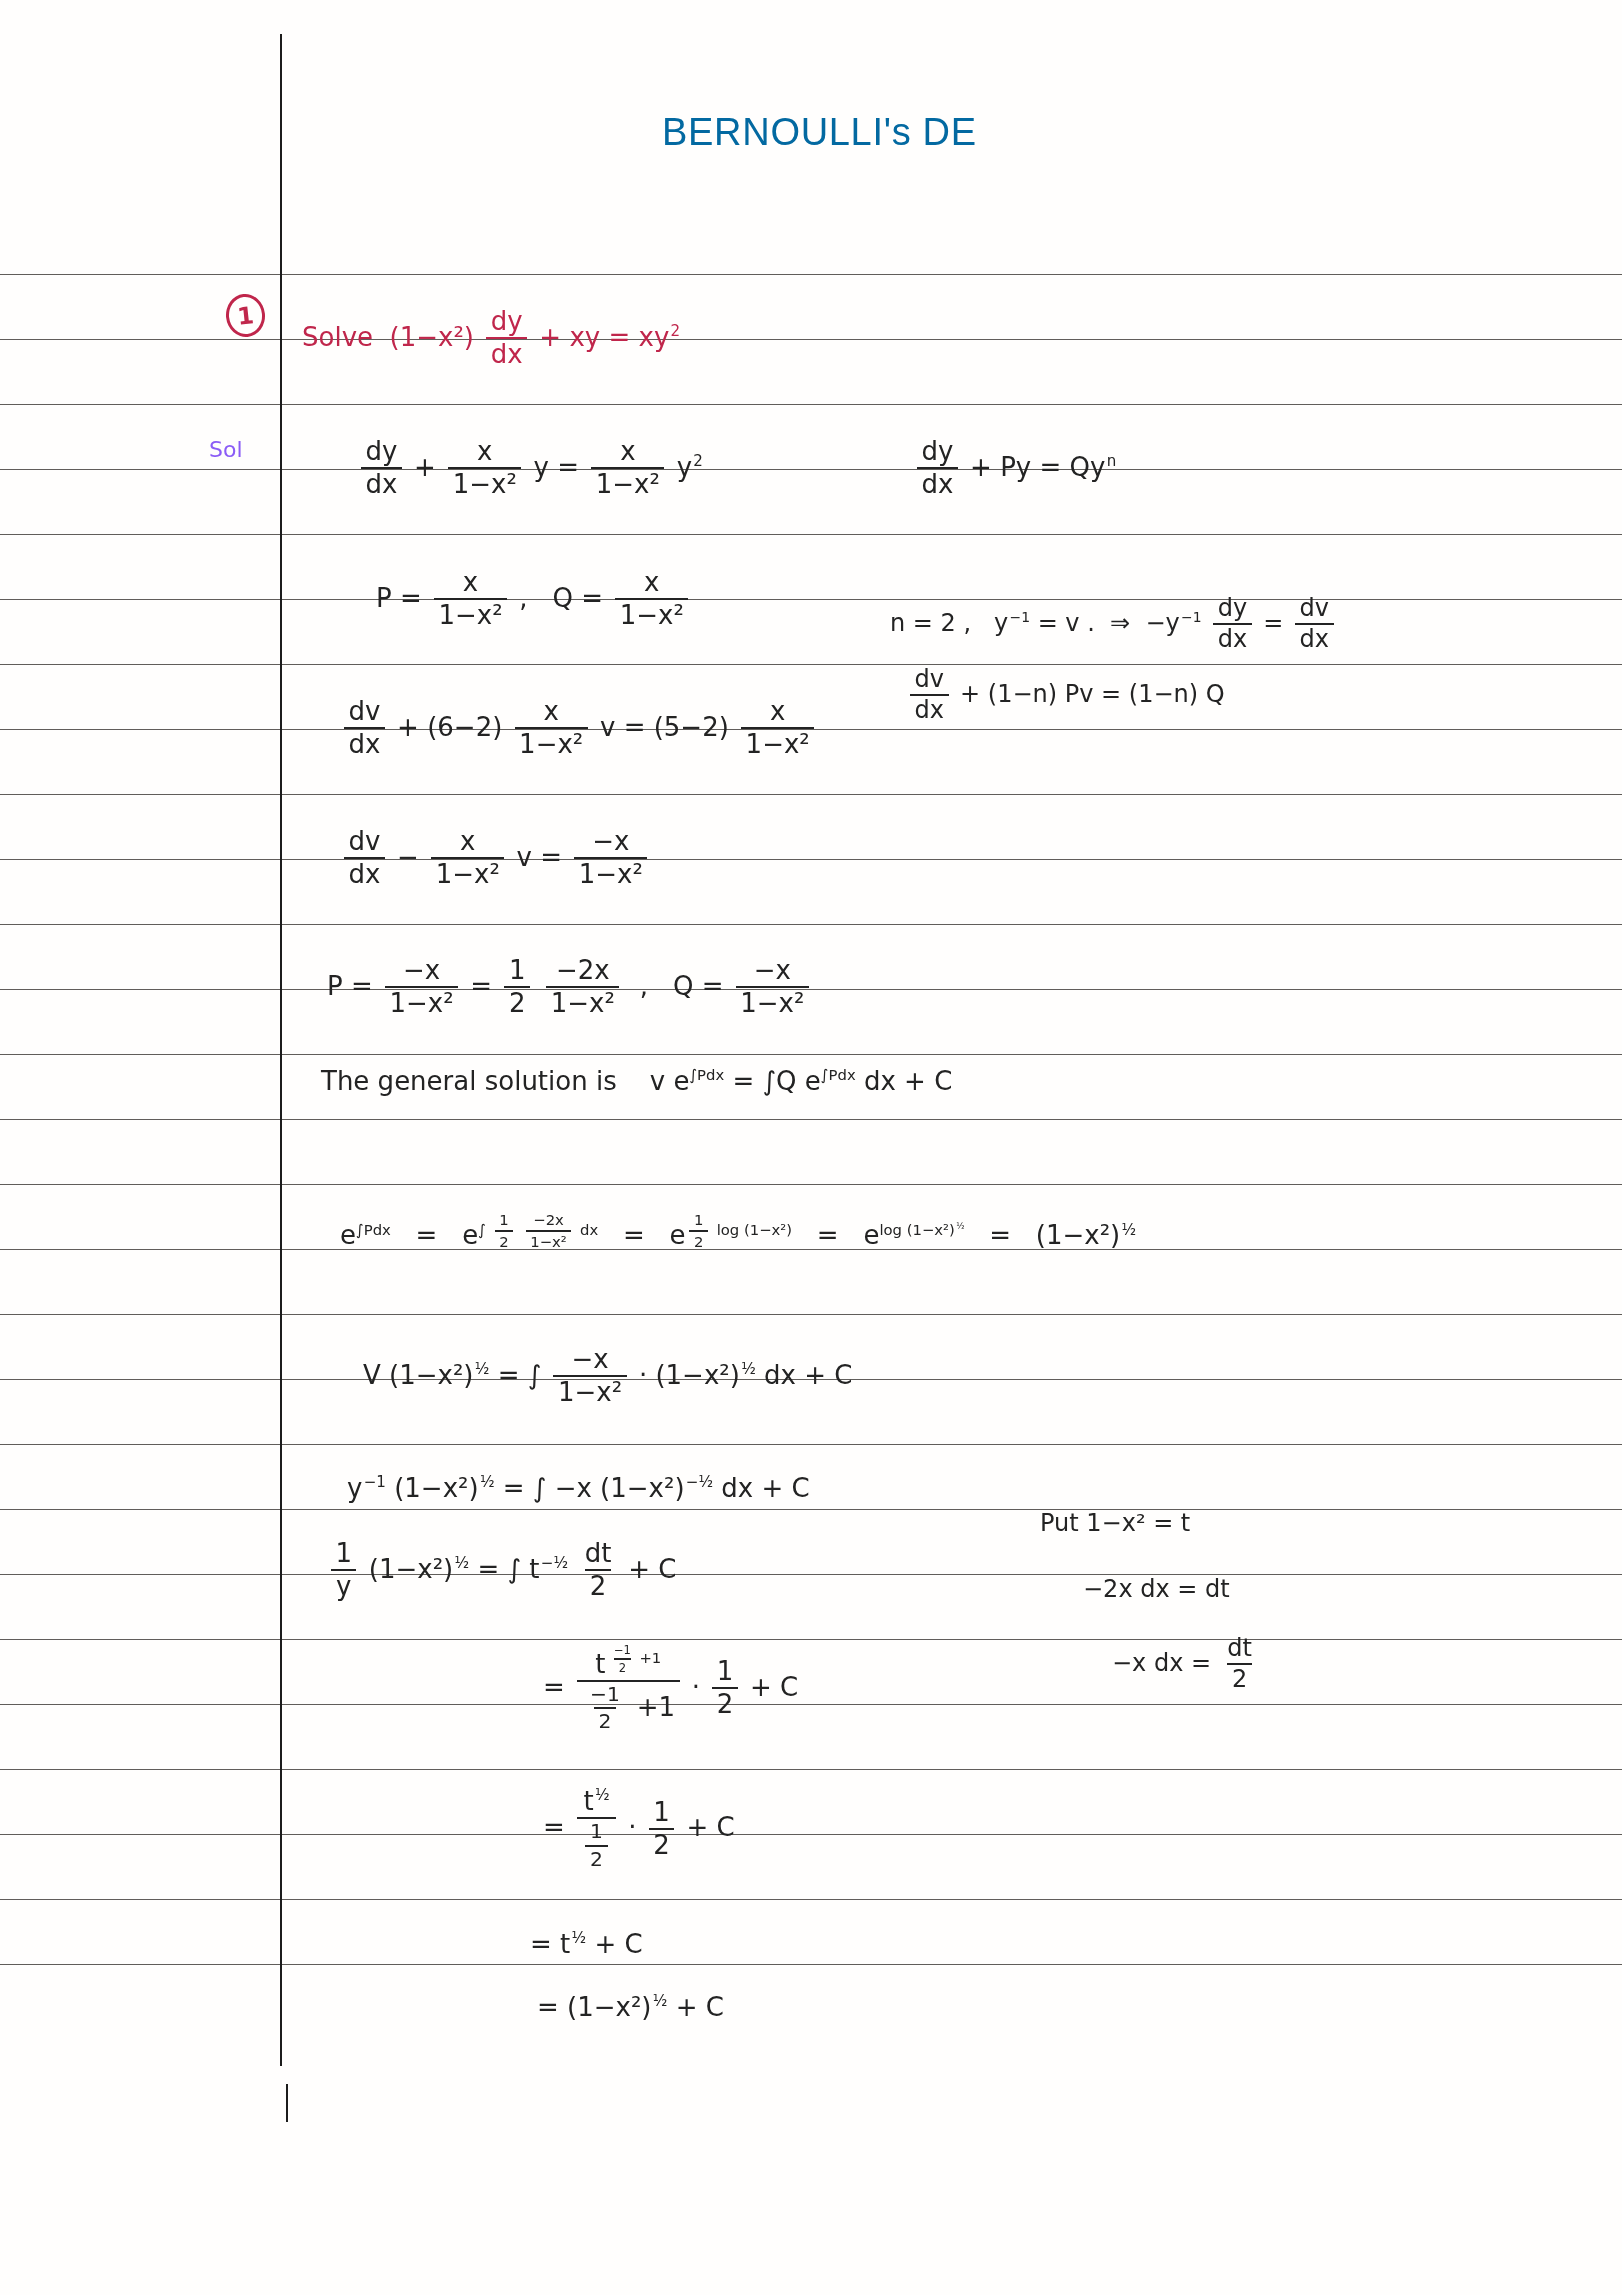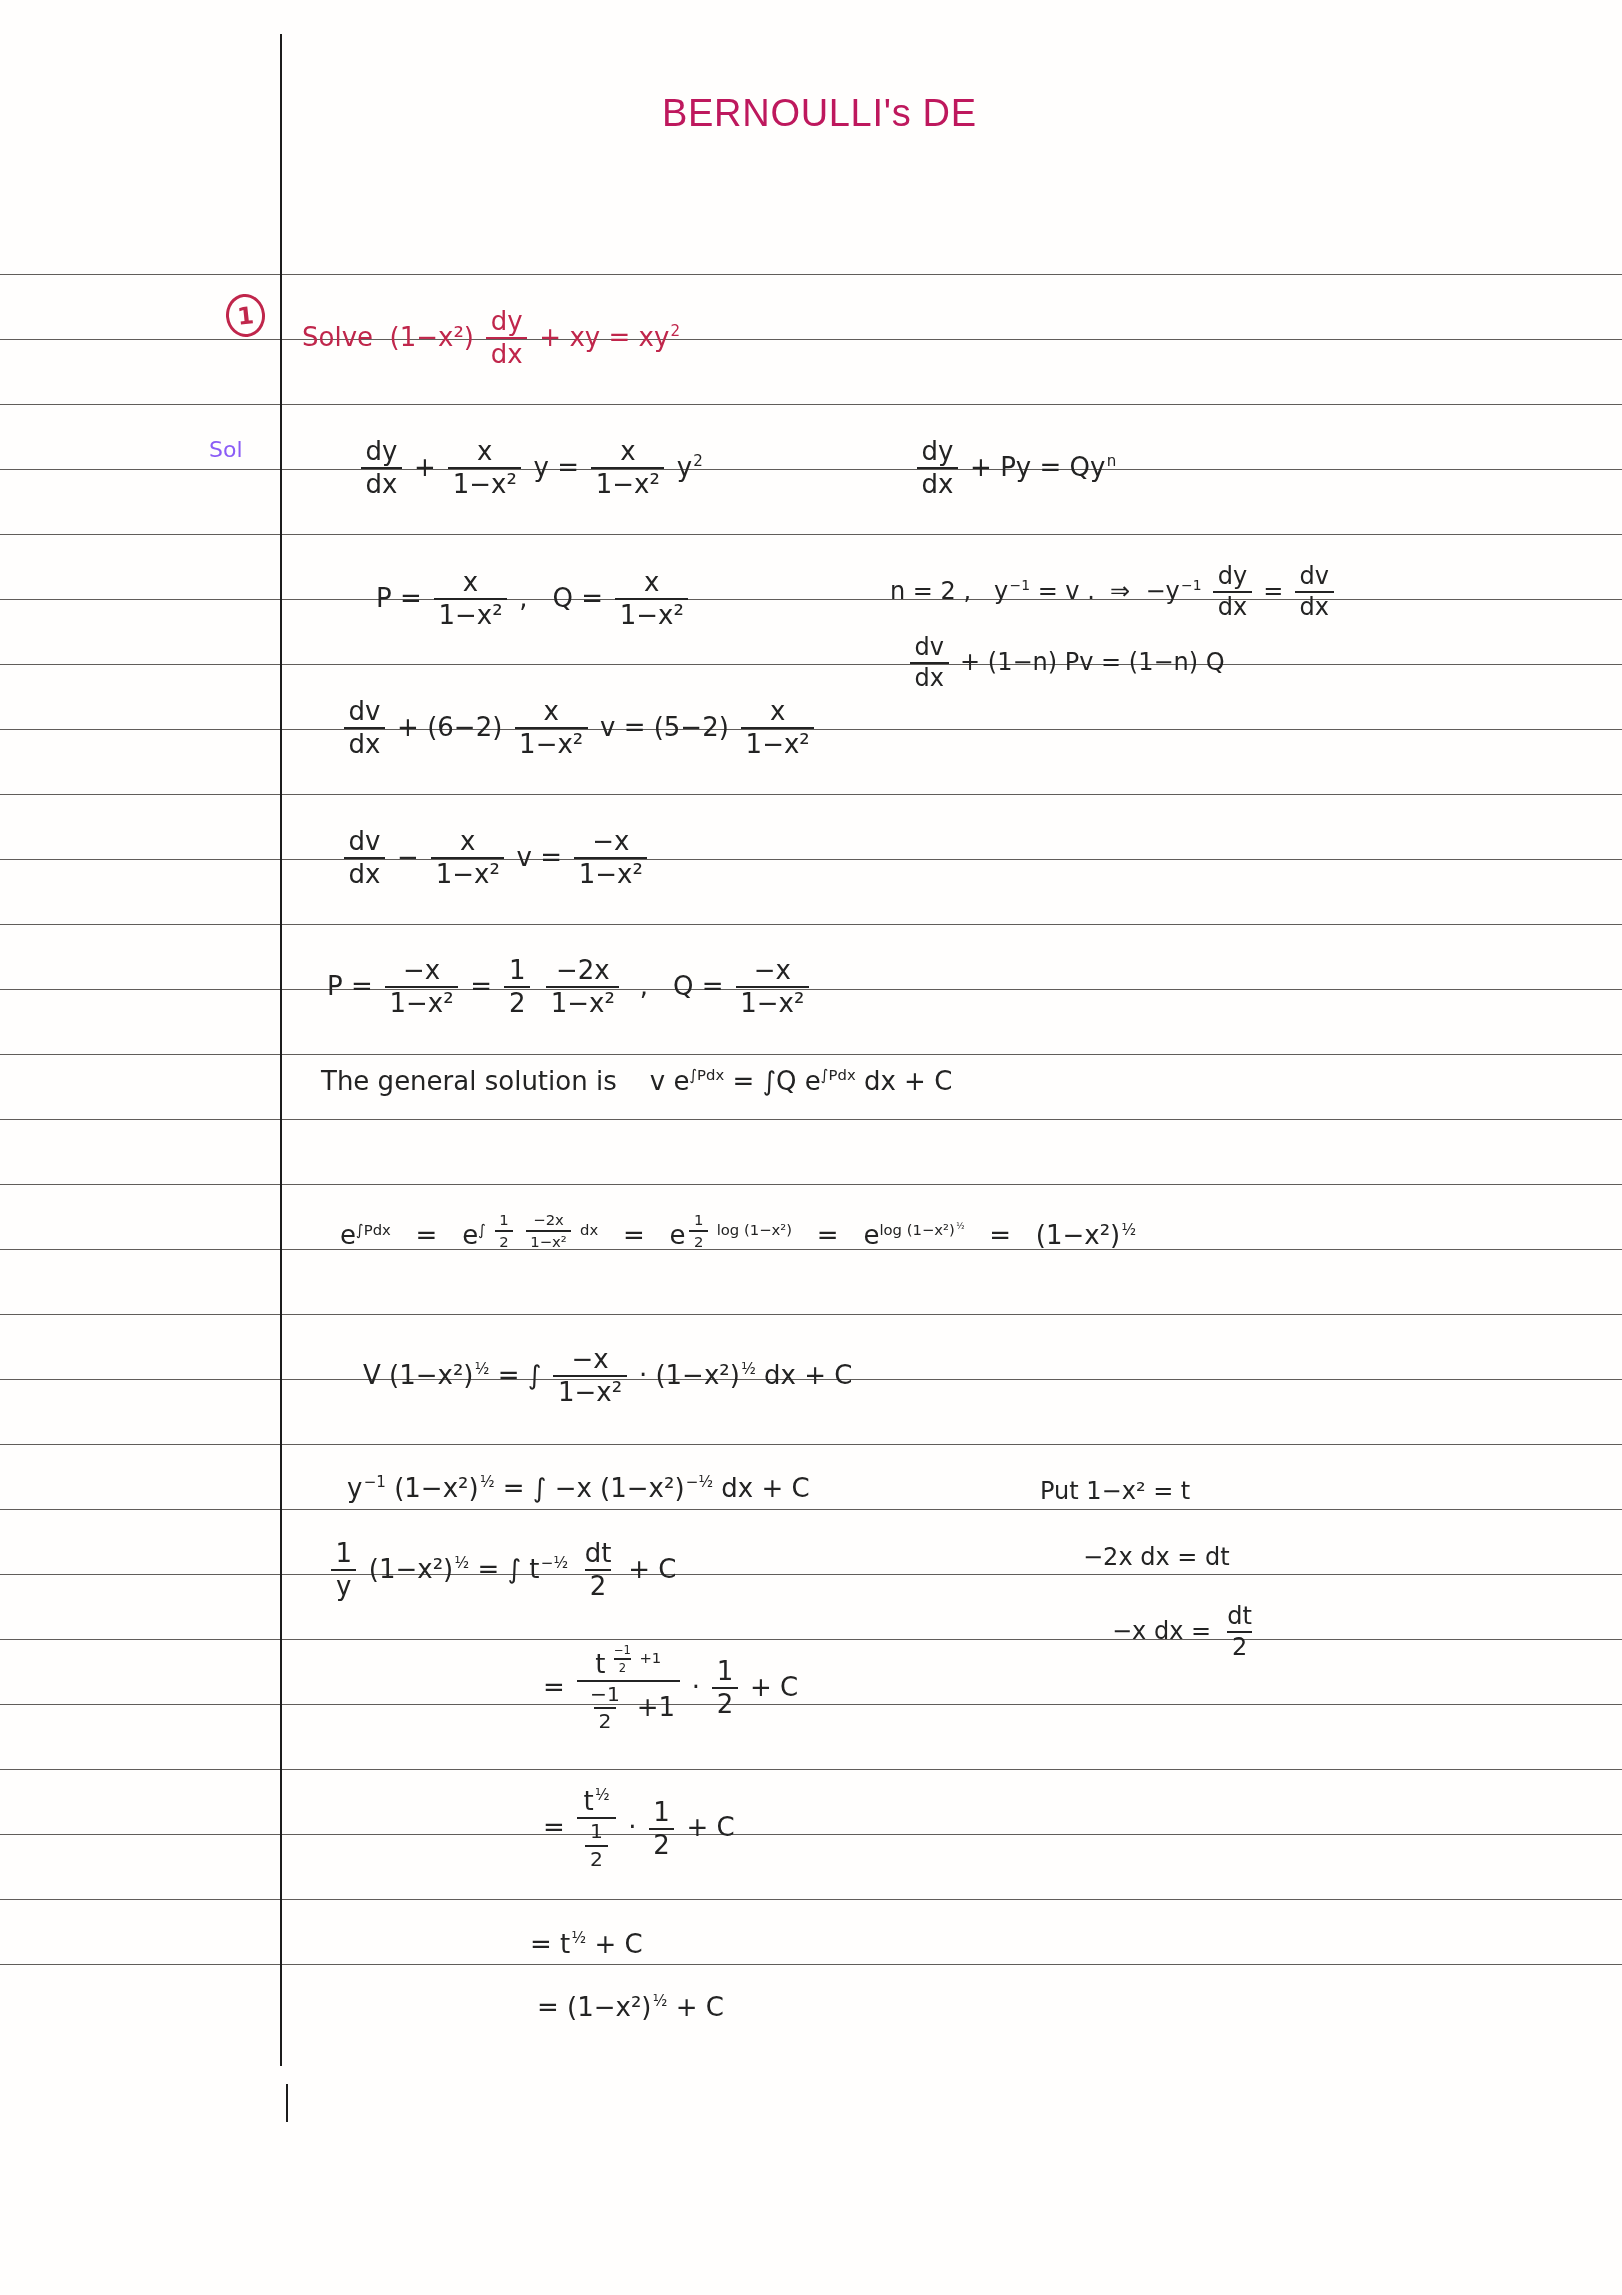--- a/index.html
+++ b/index.html
@@ -20,42 +20,42 @@
   
   .margin-line{
     position:absolute;left:280px;top:34px;width:2px;height:2032px;
     background:#1c1c1c;
   }
   .margin-dash{
     position:absolute;left:286px;top:2084px;width:2px;height:38px;
     background:#1c1c1c;
   }
   .page-title{
-    position:absolute;left:662px;top:92px;
+    position:absolute;left:662px;top:111px;
     font-family:"Liberation Sans",sans-serif;
-    font-size:38px;letter-spacing:0.7px;color:#be185d;
+    font-size:38px;letter-spacing:0.7px;color:#0369a1;
     white-space:pre;
   }
   .badge{
     position:absolute;left:226px;top:294px;width:33px;height:37px;
     border:3.3px solid #c0264b;border-radius:50%;
     display:flex;align-items:center;justify-content:center;
     color:#c0264b;font-size:23.6px;font-weight:bold;
     transform:rotate(-6deg);
   }
   .sol-label{
     position:absolute;left:209px;top:437px;
     font-size:22px;color:#8b5cf6;
   }
   .formula{
     position:absolute;white-space:pre;
     font-size:26px;line-height:1.15;color:#232323;
   }
   .red{color:#c0264b;}
-  .small{font-size:24px;}
+  .small{font-size:24px;margin-top:32px;}
   
   .fr{
     display:inline-flex;flex-direction:column;align-items:center;
     vertical-align:middle;margin:0 3.9px;text-align:left;line-height:1.05;
   }
   .fr .fr{font-size:78%;}
   .fr .nu{padding:0 4.6px 2px;}
   .fr .de{border-top:2px solid currentColor;padding:2px 4.6px 0;}
   
   sup.sp{font-size:58%;line-height:1;vertical-align:super;margin-left:1.3px;white-space:pre;}

